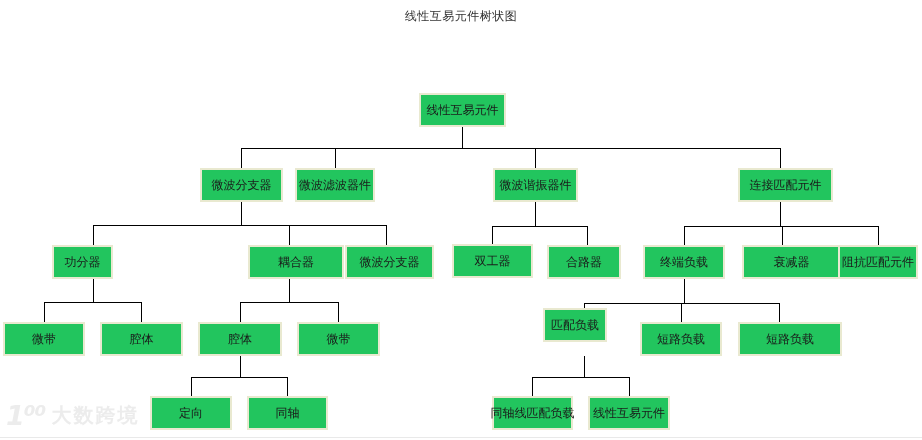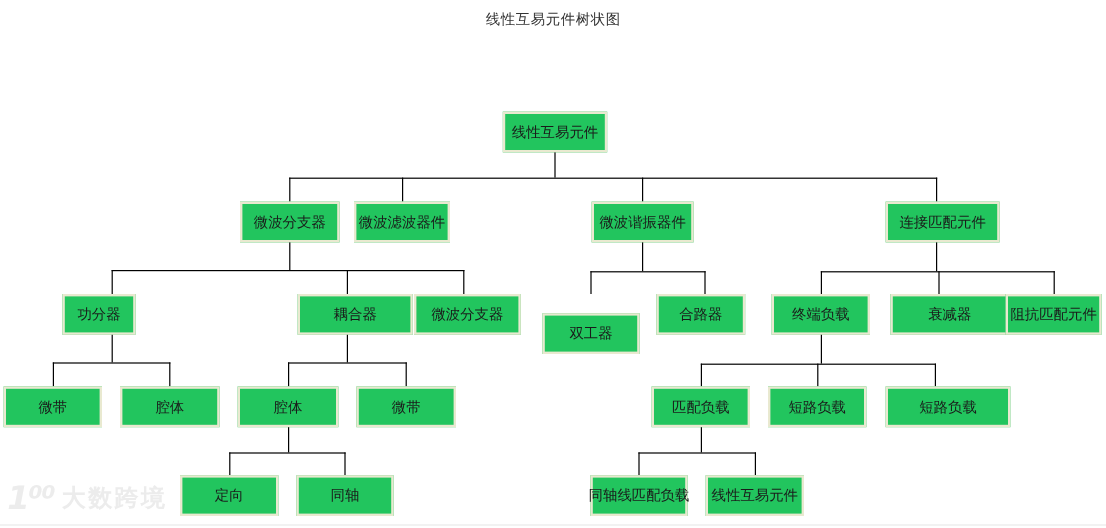--- a/index.html
+++ b/index.html
@@ -60,21 +60,21 @@
 
 <div class="lv" style="left:780px;top:202px;height:24px"></div>
 <div class="lh" style="left:684px;top:226px;width:195px"></div>
 <div class="lv" style="left:684px;top:226px;height:19px"></div>
 <div class="lv" style="left:782px;top:226px;height:19px"></div>
 <div class="lv" style="left:878px;top:226px;height:19px"></div>
 
 <div class="node" style="left:52px;top:245px;width:61px">功分器</div>
 <div class="node" style="left:248px;top:245px;width:96px">耦合器</div>
 <div class="node" style="left:345px;top:245px;width:89px">微波分支器</div>
-<div class="node" style="left:452px;top:261px;width:81px">双工器</div>
+<div class="node" style="left:452px;top:244px;width:81px">双工器</div>
 <div class="node" style="left:547px;top:245px;width:74px">合路器</div>
 <div class="node" style="left:643px;top:245px;width:82px">终端负载</div>
 <div class="node" style="left:742px;top:245px;width:99px">衰减器</div>
 <div class="node" style="left:838px;top:245px;width:80px">阻抗匹配元件</div>
 
 <div class="lv" style="left:93px;top:279px;height:23px"></div>
 <div class="lh" style="left:44px;top:302px;width:98px"></div>
 <div class="lv" style="left:44px;top:302px;height:20px"></div>
 <div class="lv" style="left:141px;top:302px;height:20px"></div>
 
@@ -86,21 +86,21 @@
 <div class="lv" style="left:684px;top:279px;height:24px"></div>
 <div class="lh" style="left:584px;top:303px;width:196px"></div>
 <div class="lv" style="left:584px;top:303px;height:19px"></div>
 <div class="lv" style="left:681px;top:303px;height:19px"></div>
 <div class="lv" style="left:779px;top:303px;height:19px"></div>
 
 <div class="node" style="left:3px;top:322px;width:82px">微带</div>
 <div class="node" style="left:100px;top:322px;width:83px">腔体</div>
 <div class="node" style="left:198px;top:322px;width:84px">腔体</div>
 <div class="node" style="left:297px;top:322px;width:83px">微带</div>
-<div class="node" style="left:543px;top:322px;width:82px">匹配负载</div>
+<div class="node" style="left:543px;top:308px;width:64px">匹配负载</div>
 <div class="node" style="left:640px;top:322px;width:82px">短路负载</div>
 <div class="node" style="left:738px;top:322px;width:104px">短路负载</div>
 
 <div class="lv" style="left:240px;top:356px;height:21px"></div>
 <div class="lh" style="left:191px;top:377px;width:97px"></div>
 <div class="lv" style="left:191px;top:377px;height:19px"></div>
 <div class="lv" style="left:287px;top:377px;height:19px"></div>
 
 <div class="lv" style="left:584px;top:356px;height:21px"></div>
 <div class="lh" style="left:532px;top:377px;width:98px"></div>

